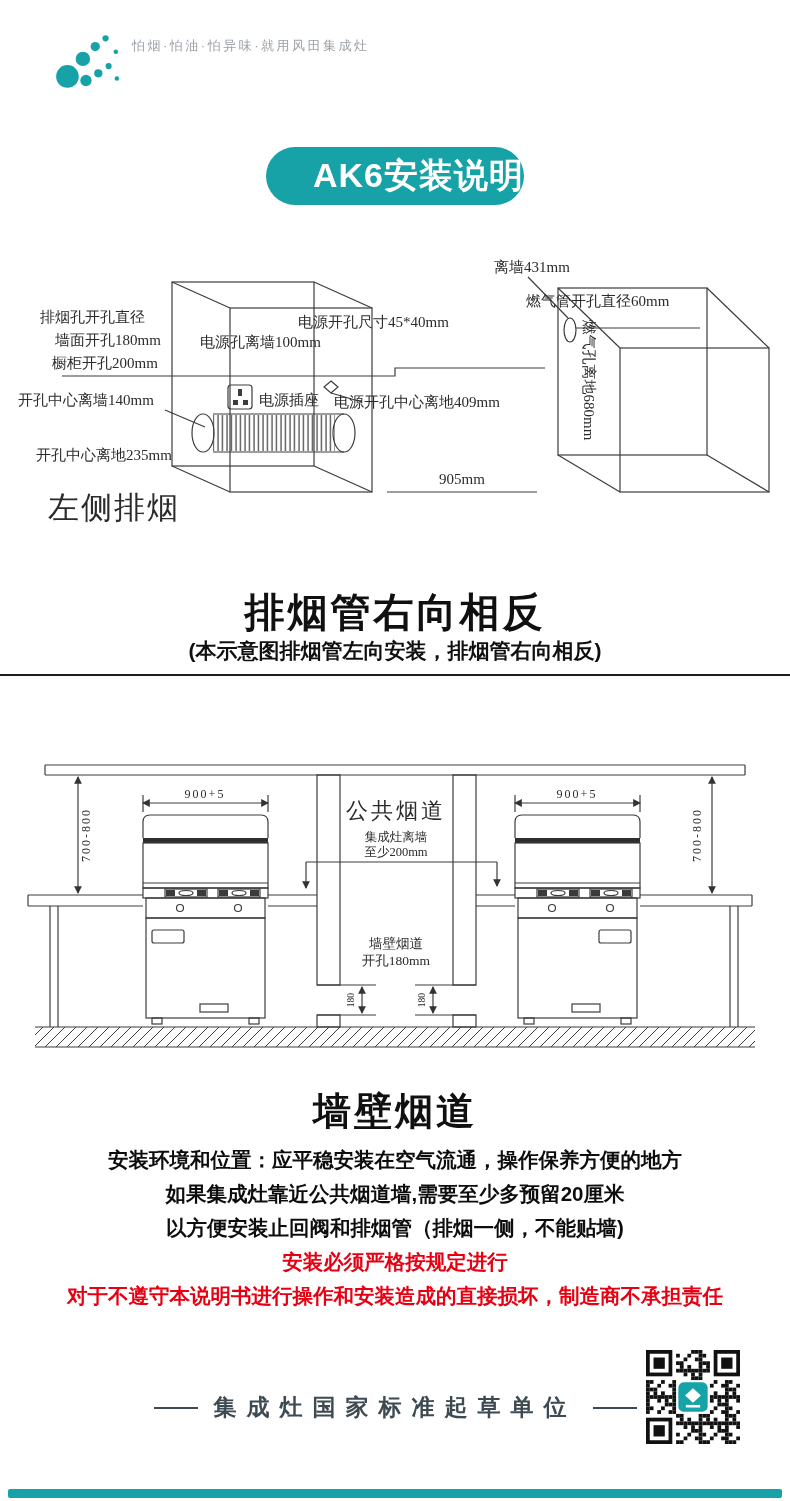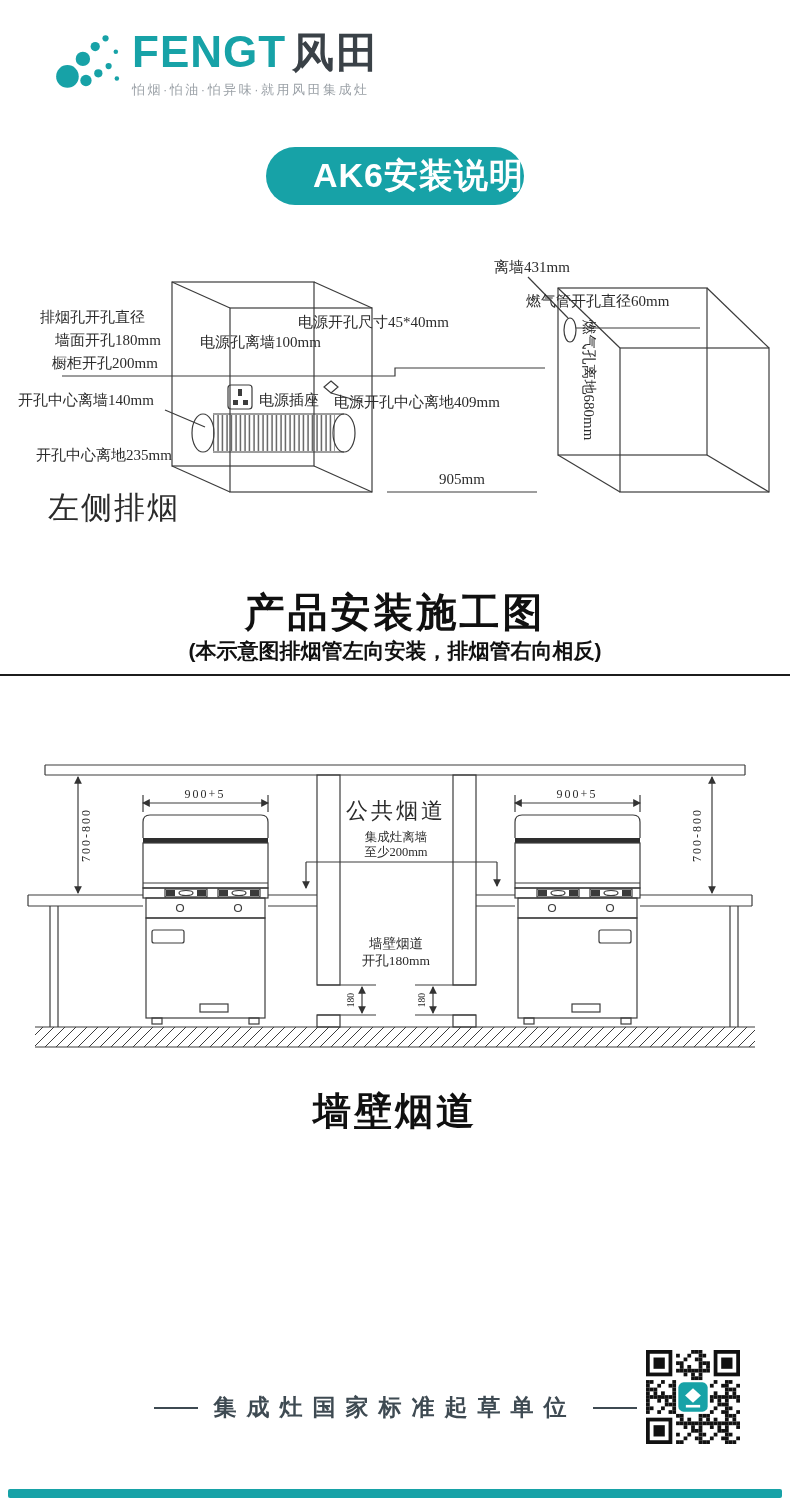--- a/index.html
+++ b/index.html
@@ -64,24 +64,20 @@
         <circle cx="42" cy="15" r="4.5"></circle>
         <circle cx="52" cy="7" r="3"></circle>
         <circle cx="33" cy="48" r="5.5"></circle>
         <circle cx="45" cy="41" r="4"></circle>
         <circle cx="55" cy="34" r="3"></circle>
         <circle cx="62" cy="20" r="2.2"></circle>
         <circle cx="63" cy="46" r="2.2"></circle>
       </g>
     </svg>
     <div class="logo-text">
-      <div class="brand-row">
-        <span class="brand-en">FENGT</span>
-        <span class="brand-cn">风田</span>
-      </div>
       <div class="tagline">怕烟·怕油·怕异味·就用风田集成灶</div>
     </div>
   </div>
 
   <div class="banner">
     <span>AK6安装说明</span>
   </div>
 
   <svg class="cutout-svg" width="790" height="290" viewBox="0 0 790 290">
     <defs>
@@ -144,21 +140,21 @@
     <text class="st" x="298" y="72" font-size="15">电源开孔尺寸45*40mm</text>
     <text class="st" x="259" y="150" font-size="15">电源插座</text>
     <text class="st" x="334" y="152" font-size="15">电源开孔中心离地409mm</text>
     <text class="st" x="462" y="229" font-size="15" text-anchor="middle">905mm</text>
     <text class="st" x="494" y="17" font-size="15">离墙431mm</text>
     <text class="st" x="526" y="51" font-size="15">燃气管开孔直径60mm</text>
     <text class="st" font-size="15" text-anchor="middle" transform="rotate(90 584 125)" x="584" y="125">燃气孔离地680mm</text>
     <text class="st" x="48" y="263" font-size="31" letter-spacing="2" fill="#3F3F3F">左侧排烟</text>
   </svg>
 
-  <div class="construction-title">产品安装施工图</div>
+  <div class="construction-title">排烟管右向相反</div>
   <div class="construction-subtitle">(本示意图排烟管左向安装，排烟管右向相反)</div>
   <div class="divider"></div>
 
   <svg class="install-svg" width="790" height="315" viewBox="0 0 790 315">
     <defs>
       <pattern id="brick" width="16" height="12" patternUnits="userSpaceOnUse">
         <rect width="16" height="12" fill="#fff"></rect>
         <path d="M0,0 H16 M0,6 H16 M8,0 V6 M4,6 V12 M12,6 V12" stroke="#555" stroke-width="1" fill="none"></path>
       </pattern>
       <pattern id="fhatch" width="11" height="11" patternUnits="userSpaceOnUse">
@@ -293,20 +289,27 @@
       <line x1="362" y1="247" x2="362" y2="273" marker-start="url(#ar)" marker-end="url(#ar)"></line>
       <text class="st" font-size="9.5" text-anchor="middle" transform="rotate(-90 354 260)" x="354" y="260">180</text>
       <line x1="415" y1="245" x2="476" y2="245"></line>
         <line x1="415" y1="275" x2="476" y2="275"></line>
       <line x1="433" y1="247" x2="433" y2="273" marker-start="url(#ar)" marker-end="url(#ar)"></line>
       <text class="st" font-size="9.5" text-anchor="middle" transform="rotate(-90 425 260)" x="425" y="260">180</text>
     </g>
   </svg>
 
   <div class="notes-title">墙壁烟道</div>
+  <div class="notes">
+    <div>安装环境和位置：应平稳安装在空气流通，操作保养方便的地方</div>
+    <div>如果集成灶靠近公共烟道墙,需要至少多预留20厘米</div>
+    <div>以方便安装止回阀和排烟管（排烟一侧，不能贴墙)</div>
+    <div class="warn">安装必须严格按规定进行</div>
+    <div class="warn">对于不遵守本说明书进行操作和安装造成的直接损坏，制造商不承担责任</div>
+  </div>
 
   <div class="footer">
     <div class="footer-dash"></div>
     <div class="footer-slogan">集成灶国家标准起草单位</div>
     <div class="footer-dash"></div>
   </div>
 
   <svg class="qr" viewBox="0 0 25 25">
     <rect x="0" y="0" width="25" height="25" fill="#fff"></rect>
     <g fill="#111">

